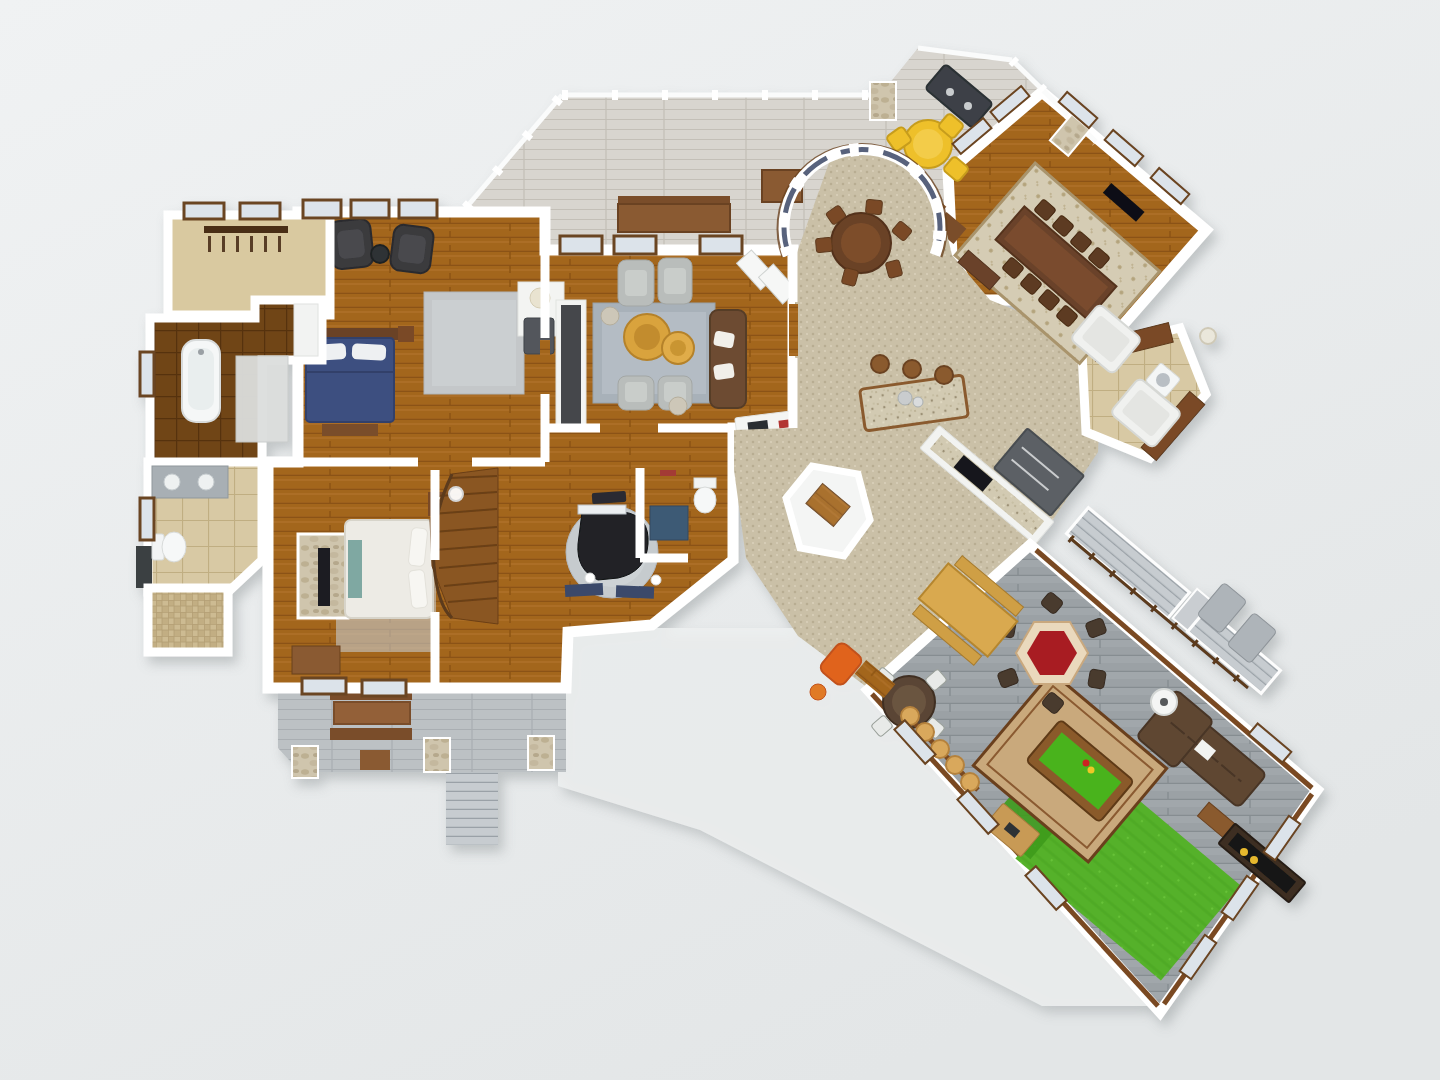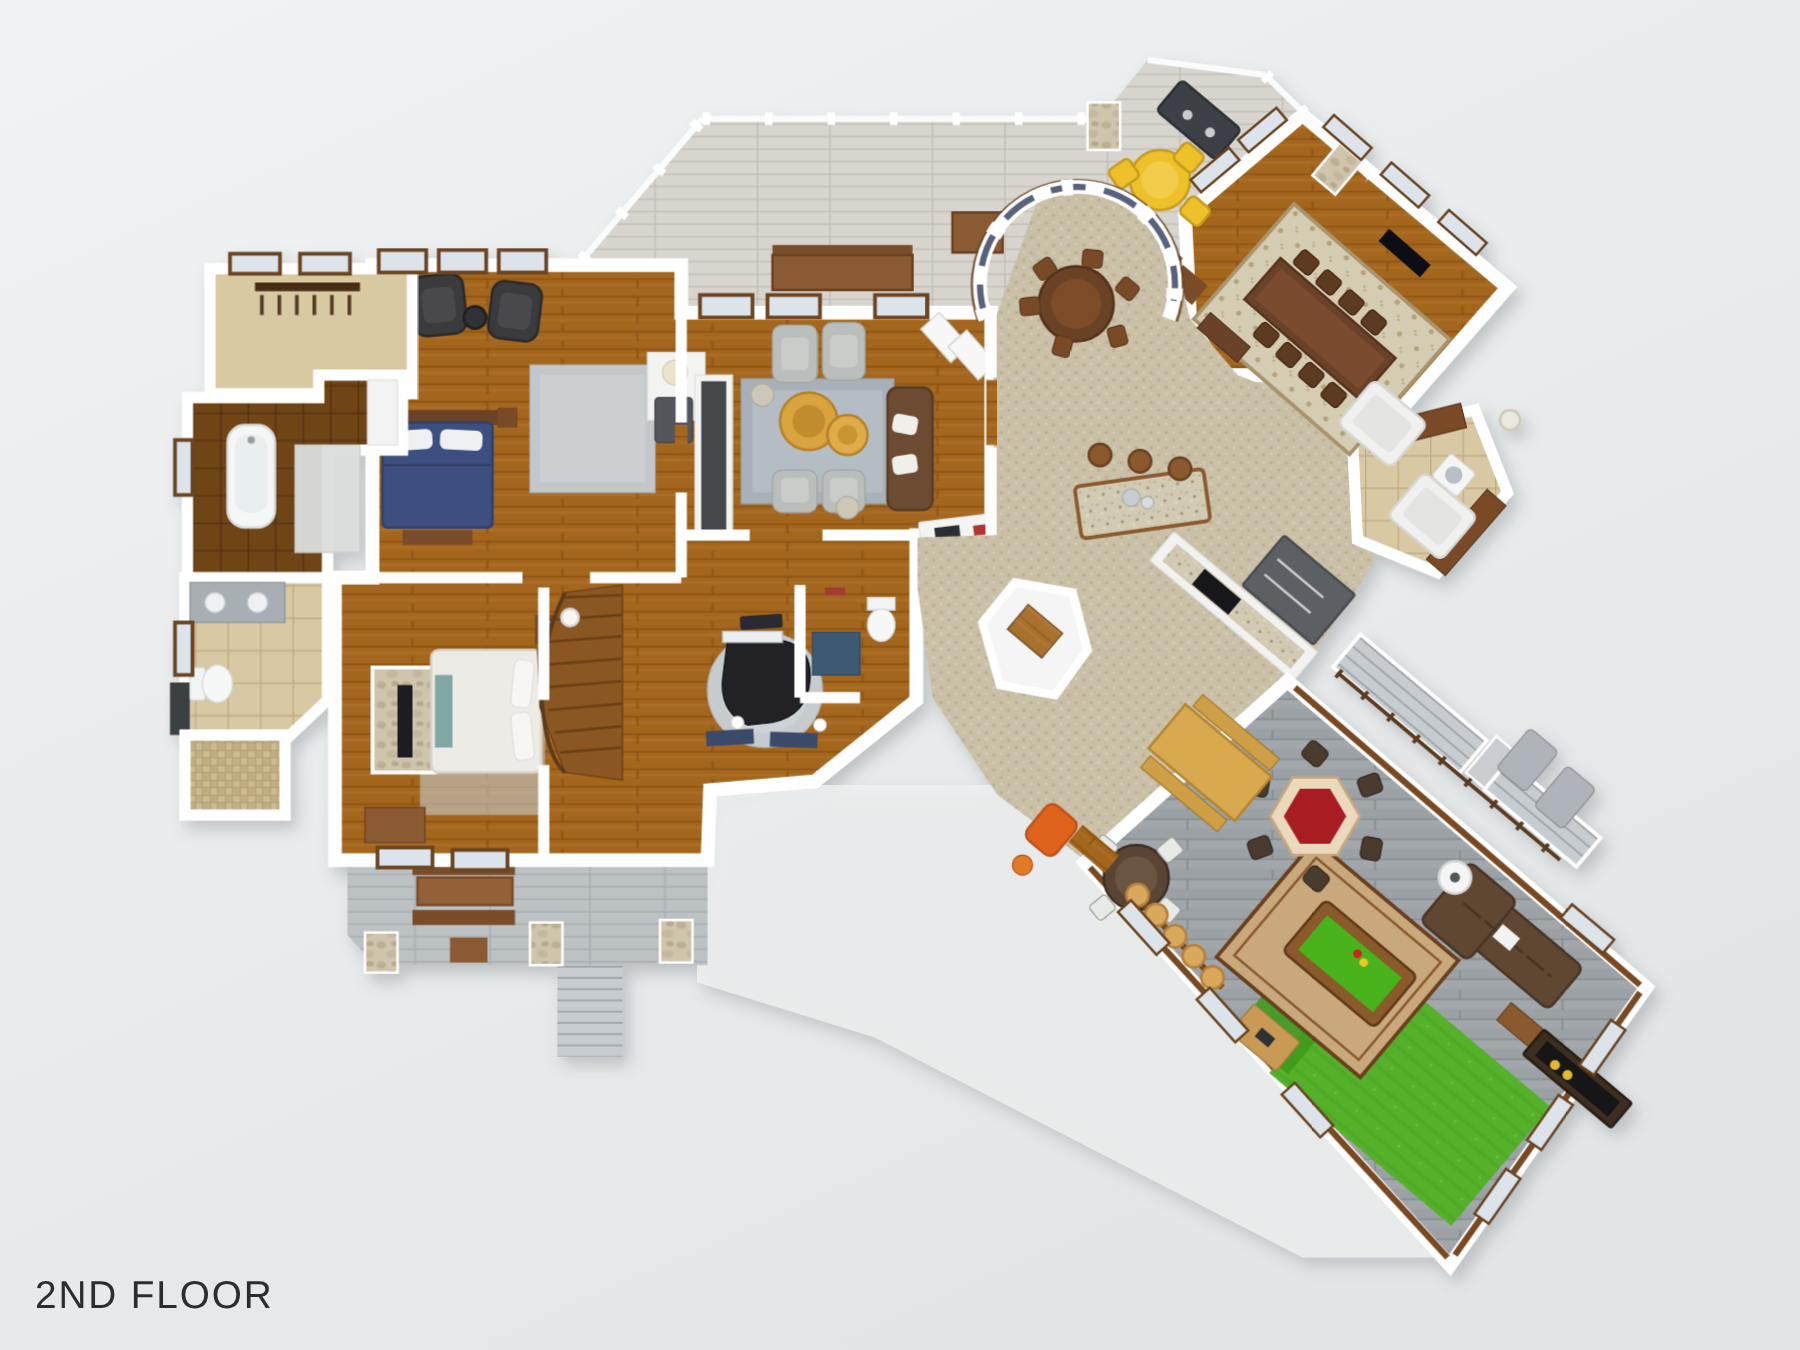--- a/index.html
+++ b/index.html
@@ -372,14 +372,13 @@
         <rect x="302" y="678" width="44" height="16" fill="#dce3ea" stroke="#6b4420" stroke-width="3"></rect>
         <rect x="362" y="680" width="44" height="16" fill="#dce3ea" stroke="#6b4420" stroke-width="3"></rect>
         <rect x="140" y="352" width="14" height="44" fill="#dce3ea" stroke="#6b4420" stroke-width="3"></rect>
         <rect x="140" y="498" width="14" height="42" fill="#dce3ea" stroke="#6b4420" stroke-width="3"></rect>
         <rect x="565" y="584" width="38" height="12" fill="#3a4a6b" transform="rotate(-3 584 590)"></rect>
         <rect x="616" y="586" width="38" height="12" fill="#3a4a6b" transform="rotate(2 635 592)"></rect>
         <circle cx="590" cy="578" r="5" fill="#ffffff" stroke="#d9dcdc" stroke-width="1"></circle>
         <circle cx="656" cy="580" r="5" fill="#ffffff" stroke="#d9dcdc" stroke-width="1"></circle>
       </g>
   </svg>
-  <div id="floor-label">2ND FLOOR</div>
 </div>
 
 </body></html>

